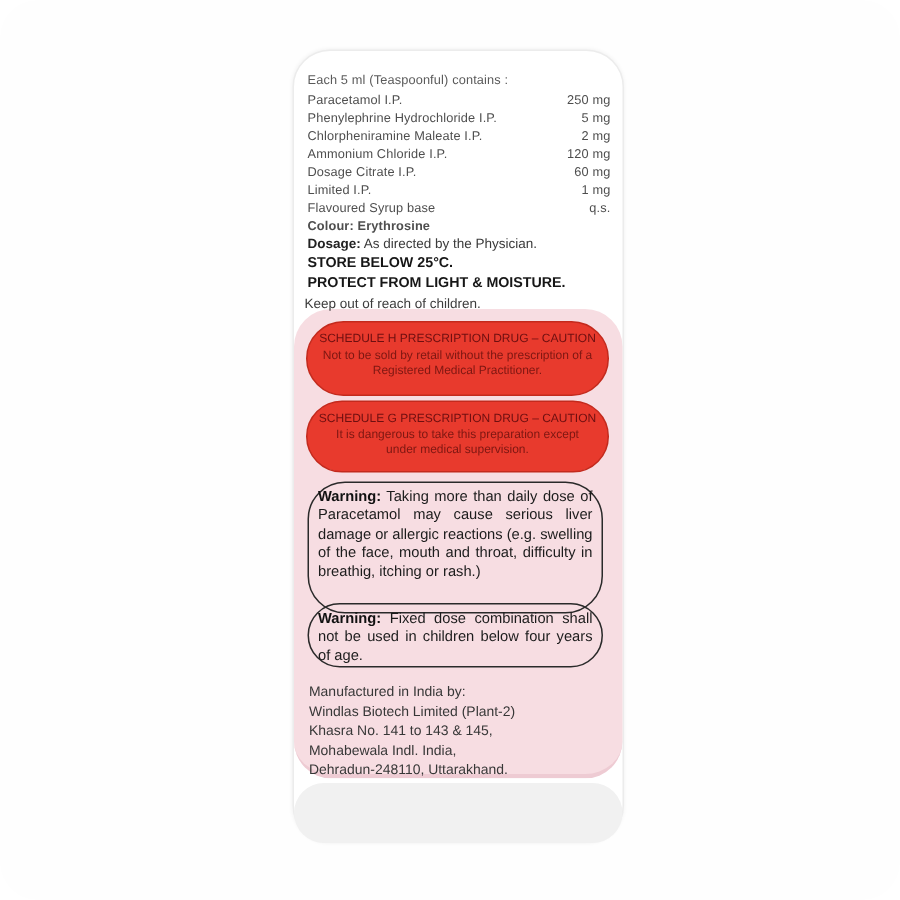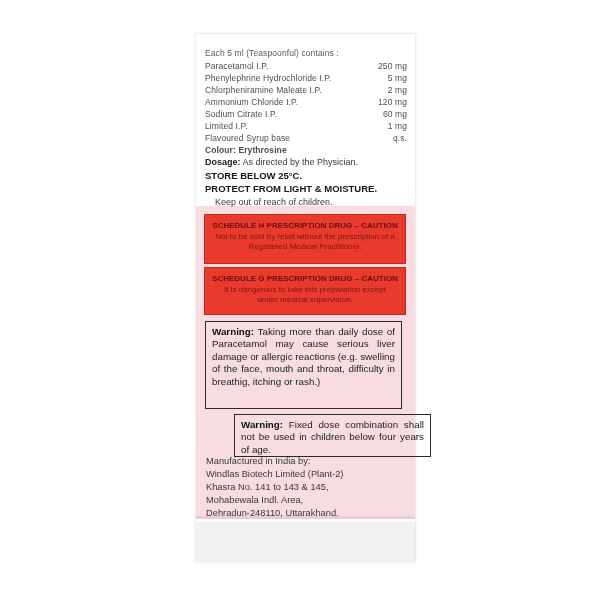--- a/index.html
+++ b/index.html
@@ -1,15 +1,15 @@
 <!DOCTYPE html>
 <html><head>
 <meta charset="utf-8">
 <style>
-  * { margin:0; padding:0; box-sizing:border-box; }
+  * { margin:0; padding:0; box-sizing:border-box;border-radius:25px; }
   body { width:600px; height:600px; background:#ffffff; font-family:"Liberation Sans", sans-serif; }
   .stage { position:relative; width:600px; height:600px; background:#fefefe; overflow:hidden; }
 
   .carton {
     position:absolute; left:195px; top:33px; width:221px; height:529px;
     background:#ffffff; border:1px solid #ececec;
     box-shadow:0 0 3px rgba(0,0,0,0.06);
   }
   .pink-zone {
     position:absolute; left:0; top:172px; width:100%; height:313px;
@@ -30,40 +30,40 @@
   .colour-line { line-height:12px;font-weight:bold; }
 
   .dosage-line {
     position:absolute; left:9px; top:122px; width:202px;
     font-size:9px; color:#3a3a3a; line-height:12px;
   }
   .dosage-line b { color:#222; }
 
   .storage1 { position:absolute; left:9px; top:136px; font-size:9.5px; font-weight:bold; color:#161616; }
   .storage2 { position:absolute; left:9px; top:149px; font-size:9.5px; font-weight:bold; color:#161616; }
-  .storage3 { position:absolute; left:19px; top:163px; font-size:9px; color:#3c3c3c; }
+  .storage3 { position:absolute; left:7px; top:163px; font-size:9px; color:#3c3c3c; }
 
   .schedule-box {
     position:absolute; left:8px; width:202px;
     background:#e83a2d; border:1px solid #c32a1d;
     text-align:center; padding-top:5px;
   }
   .schedule-box.h { top:180px; height:50px; }
   .schedule-box.g { top:233px; height:48px; }
-  .schedule-title { font-size:8px; font-weight:bold; color:#6d0f10; line-height:11px; }
+  .schedule-title { font-size:8px; font-weight:normal; color:#6d0f10; line-height:11px; }
   .schedule-body { font-size:8px; color:#7d1712; line-height:10px; padding:1px 9px 0 9px; }
 
   .warning-box {
     position:absolute; left:9px; width:197px;
     border:1px solid #2a2a2a; background:transparent;
     padding:4px 6px; font-size:9.8px; color:#1c1c1c;
     text-align:justify; line-height:12.4px;
   }
   .warning-box.first { top:287px; height:88px; }
-  .warning-box.second { top:380px; height:43px;margin-left:29px; }
+  .warning-box.second { top:368px; height:43px; }
   .warning-box b { color:#111; }
 
   .manufacturer {
     position:absolute; left:10px; top:421px; width:200px;
     font-size:9.3px; color:#373737; line-height:13px;
   }
 </style>
 </head>
 <body>
 
@@ -85,21 +85,21 @@
       </div>
       <div class="comp-row">
         <span>Chlorpheniramine Maleate I.P.</span>
         <span class="qty">2 mg</span>
       </div>
       <div class="comp-row">
         <span>Ammonium Chloride I.P.</span>
         <span class="qty">120 mg</span>
       </div>
       <div class="comp-row">
-        <span>Sodium Citrate I.P.</span>
+        <span>Dosage Citrate I.P.</span>
         <span class="qty">60 mg</span>
       </div>
       <div class="comp-row">
         <span>Limited I.P.</span>
         <span class="qty">1 mg</span>
       </div>
       <div class="comp-row">
         <span>Flavoured Syrup base</span>
         <span class="qty">q.s.</span>
       </div>
@@ -123,18 +123,18 @@
     </div>
 
     <div class="warning-box first"><b>Warning:</b><span> Taking more than daily dose of Paracetamol may cause serious liver damage or allergic reactions (e.g. swelling of the face, mouth and throat, difficulty in breathig, itching or rash.)</span></div>
 
     <div class="warning-box second"><b>Warning:</b><span> Fixed dose combination shall not be used in children below four years of age.</span></div>
 
     <div class="manufacturer">
       <div>Manufactured in India by:</div>
       <div>Windlas Biotech Limited (Plant-2)</div>
       <div>Khasra No. 141 to 143 &amp; 145,</div>
-      <div>Mohabewala Indl. Area,</div>
+      <div>Mohabewala Indl. India,</div>
       <div>Dehradun-248110, Uttarakhand.</div>
     </div>
 
   </div>
 </div>
 
 </body></html>

